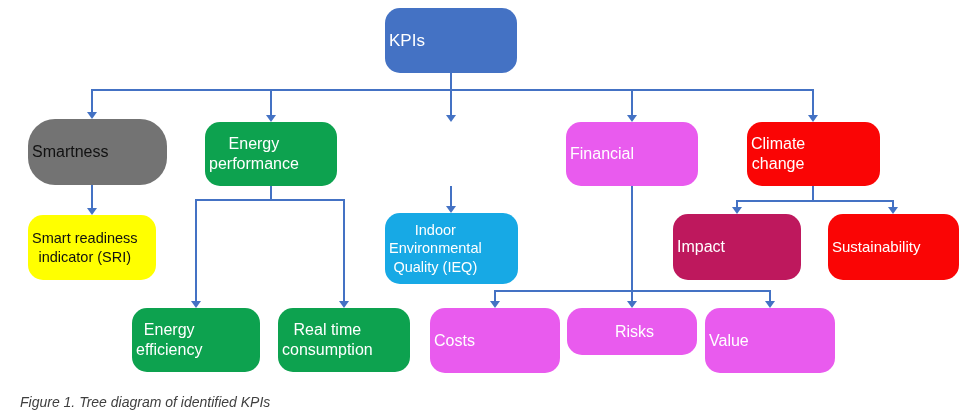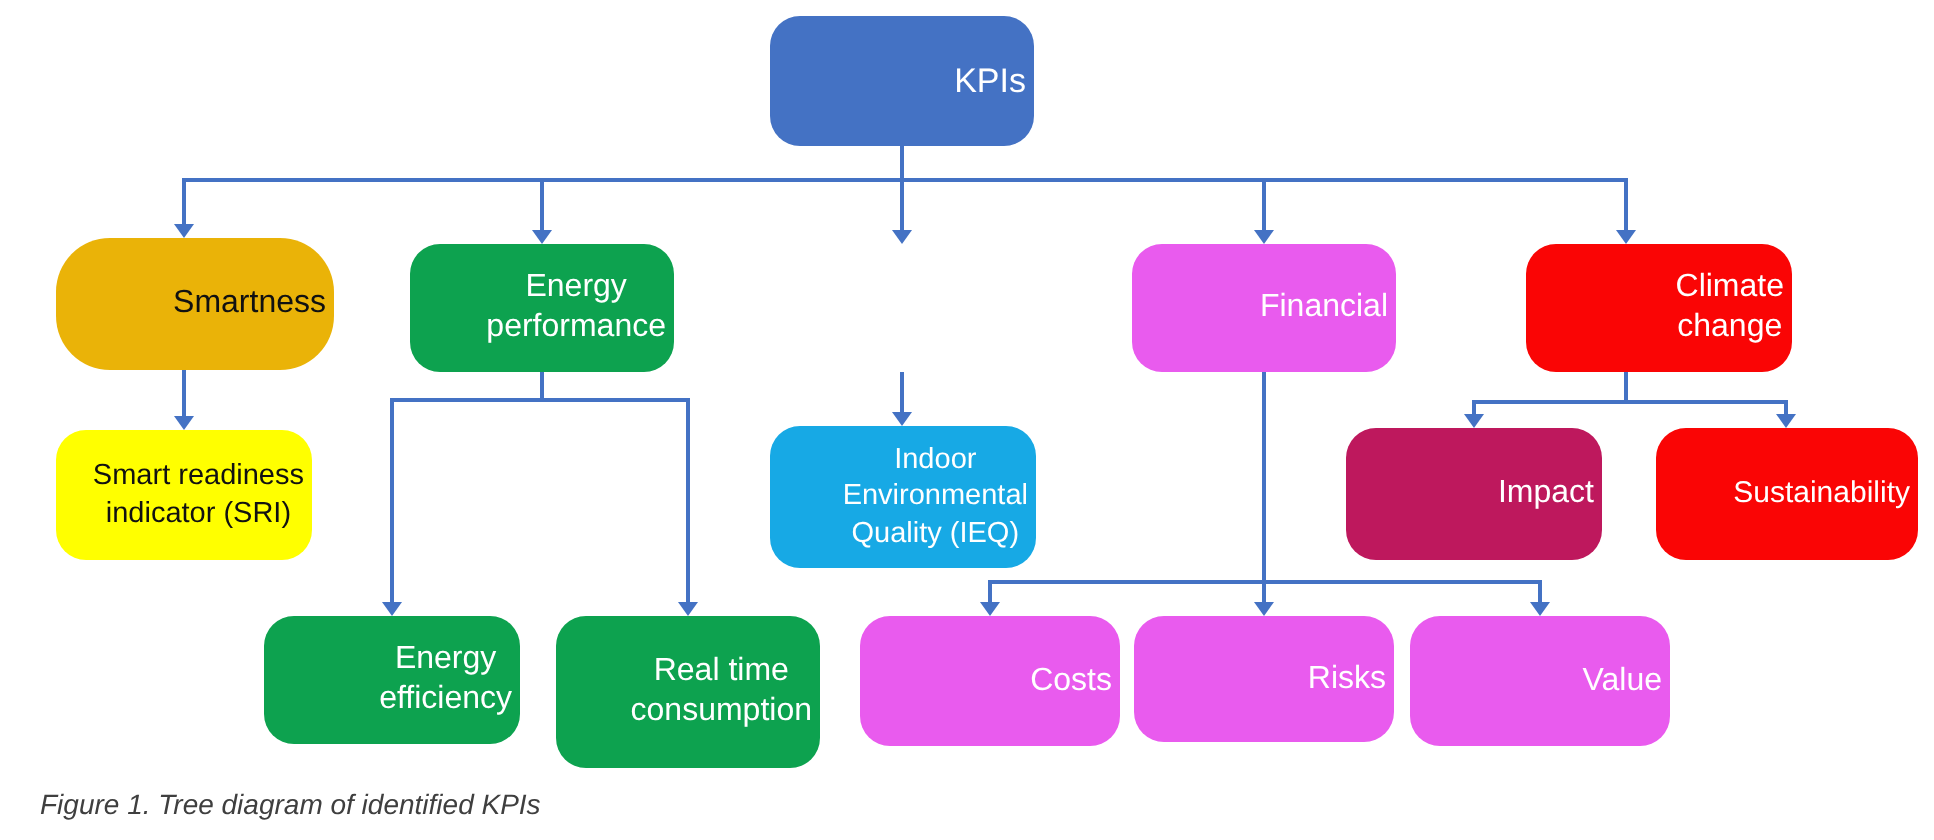--- a/index.html
+++ b/index.html
@@ -11,21 +11,21 @@
     font-family: "Liberation Sans", sans-serif;
     overflow: hidden;
     --connector: #4472C4;
     --caption: #3F3F3F;
   }
   .node {
     position: absolute;
     border-radius: 15px;
     display: flex;
     align-items: center;
-    justify-content: flex-end;
+    justify-content: flex-start;
     text-align: center;
     box-sizing: border-box;
     padding: 2px 4px;
   }
   .node .lbl {
     white-space: pre-line;
     line-height: 1.25;
     font-size: 16px;
   }
   .node.light .lbl { color: #ffffff; }
@@ -56,35 +56,35 @@
 </style>
 </head>
 <body>
 
 <div id="stage" style="--connector: #4472C4; --caption: #3F3F3F;">
 
   <div class="node root light" style="left: 385px; top: 8px; width: 132px; height: 65px; background-color: rgb(68, 114, 196);">
     <span class="lbl">KPIs</span>
   </div>
 
-  <div class="node dark" style="left: 28px; top: 119px; width: 139px; height: 66px; background-color: #eab308; border-radius: 27px;">
+  <div class="node dark" style="left: 28px; top: 119px; width: 139px; height: 66px; background-color: #737373; border-radius: 27px;">
     <span class="lbl">Smartness</span>
   </div>
 
   <div class="node light" style="left: 205px; top: 122px; width: 132px; height: 64px; background-color: rgb(13, 162, 79);">
     <span class="lbl">Energy
 performance</span>
   </div>
 
 
   <div class="node light" style="left: 566px; top: 122px; width: 132px; height: 64px; background-color: rgb(233, 91, 238);">
     <span class="lbl">Financial</span>
   </div>
 
-  <div class="node light" style="left: 747px; top: 122px; width: 133px; height: 64px; background-color: rgb(250, 5, 5); margin-left: 16px;">
+  <div class="node light" style="left: 747px; top: 122px; width: 133px; height: 64px; background-color: rgb(250, 5, 5);">
     <span class="lbl">Climate
 change</span>
   </div>
 
   <div class="node dark small" style="left: 28px; top: 215px; width: 128px; height: 65px; background-color: rgb(255, 255, 0);">
     <span class="lbl">Smart readiness
 indicator (SRI)</span>
   </div>
 
   <div class="node light small" style="left: 385px; top: 213px; width: 133px; height: 71px; background-color: rgb(23, 169, 229);">
@@ -99,30 +99,30 @@
 
   <div class="node light" style="left: 828px; top: 214px; width: 131px; height: 66px; background-color: rgb(250, 5, 5);">
     <span class="lbl" style="font-size:15px;">Sustainability</span>
   </div>
 
   <div class="node light" style="left: 132px; top: 308px; width: 128px; height: 64px; background-color: rgb(13, 162, 79);">
     <span class="lbl">Energy
 efficiency</span>
   </div>
 
-  <div class="node light" style="left: 278px; top: 308px; width: 132px; height: 76px; background-color: rgb(13, 162, 79);">
+  <div class="node light" style="left: 278px; top: 308px; width: 132px; height: 64px; background-color: rgb(13, 162, 79);">
     <span class="lbl">Real time
 consumption</span>
   </div>
 
   <div class="node light" style="left: 430px; top: 308px; width: 130px; height: 65px; background-color: rgb(233, 91, 238);">
     <span class="lbl">Costs</span>
   </div>
 
-  <div class="node light" style="left: 567px; top: 308px; width: 130px; height: 63px; background-color: rgb(233, 91, 238); padding-left: 48px;">
+  <div class="node light" style="left: 567px; top: 308px; width: 130px; height: 47px; background-color: rgb(233, 91, 238); padding-left: 48px;">
     <span class="lbl">Risks</span>
   </div>
 
   <div class="node light" style="left: 705px; top: 308px; width: 130px; height: 65px; background-color: rgb(233, 91, 238);">
     <span class="lbl">Value</span>
   </div>
 
   <div class="vline" style="left:450px; top:73px; height:17px;"></div>
   <div class="hline" style="left:91px; top:89px; width:722px;"></div>
 

